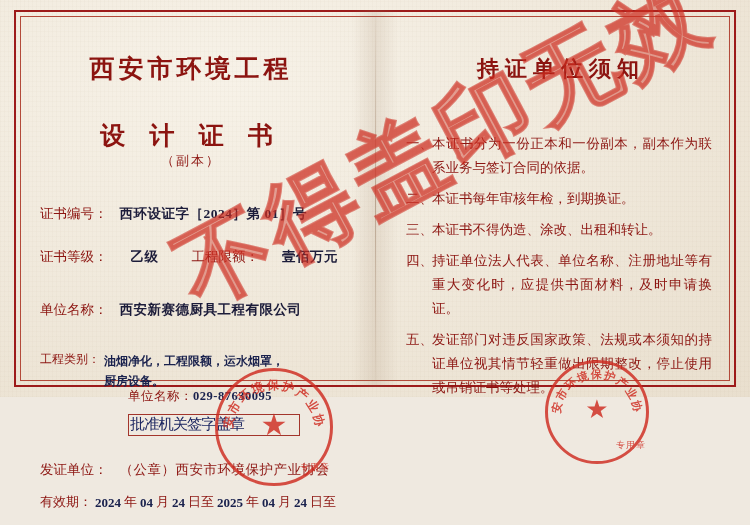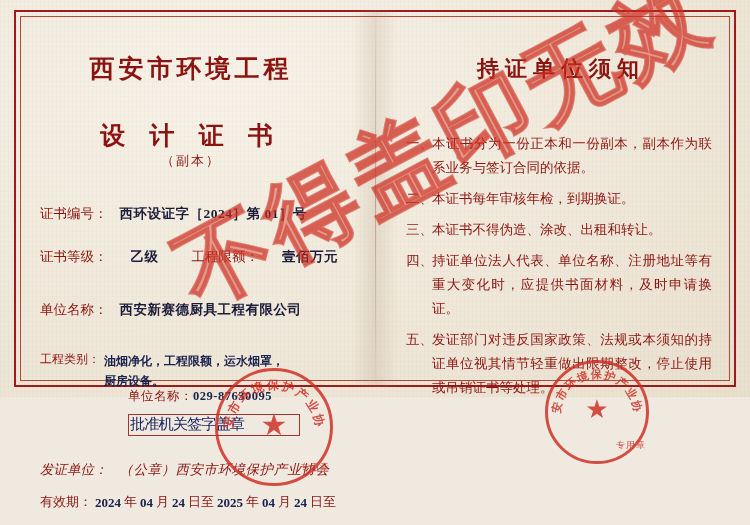--- a/index.html
+++ b/index.html
@@ -85,21 +85,21 @@
     text-align:right;
   }
 
   .two-col{
     display:flex;align-items:flex-end;margin:0 0 0 14px;font-size:13.5px;color:#8c1410;gap:11px;
   }
   .cat-lines{margin-left:14px;font-size:12px;color:#8c1410;display:flex;}
   .cat-val{color:#19214d;font-weight:bold;margin-left:4px;line-height:1.7;}
 
   .issuer{
-    margin:0 0 0 14px;font-size:13.5px;color:#8c1410;display:flex;align-items:flex-end;font-style:italic;
+    margin:0 0 0 14px;font-size:13.5px;color:#8c1410;display:flex;align-items:flex-end;
   }
   .validity{
     margin:14px 0 0 14px;font-size:13px;color:#8c1410;display:flex;align-items:flex-end;
   }
   .vnum{color:#19214d;font-weight:bold;margin:0 3px;text-align:right;}
 
   
   .right{
     position:absolute;left:396px;top:24px;width:330px;height:470px;
     color:#8c1410;

